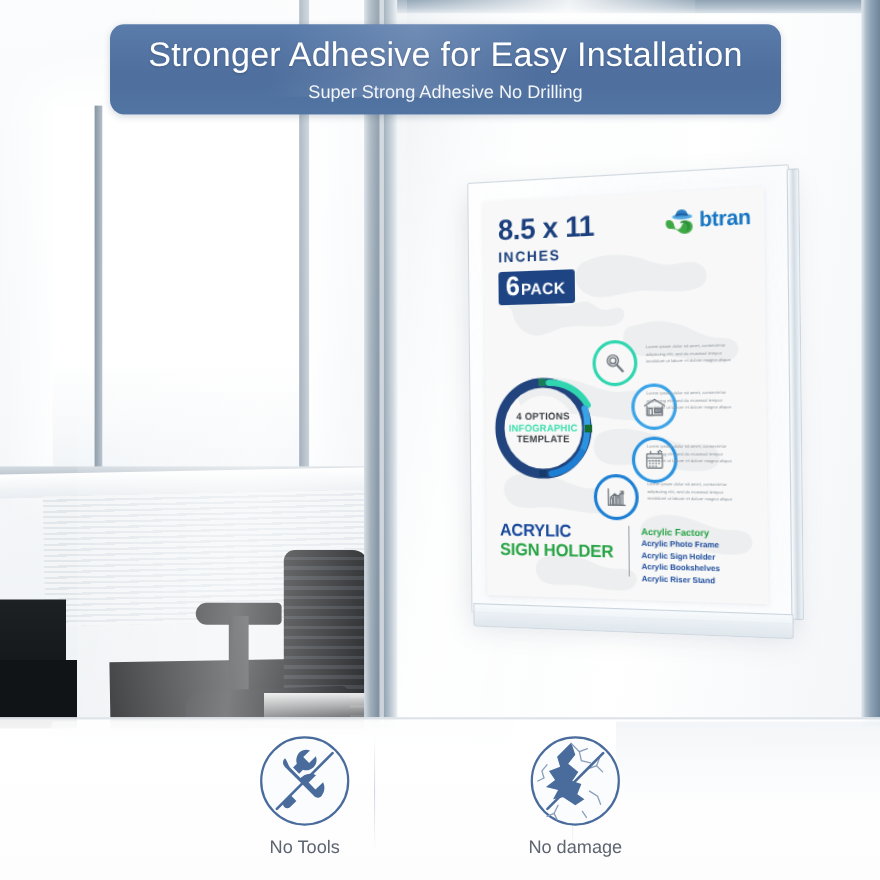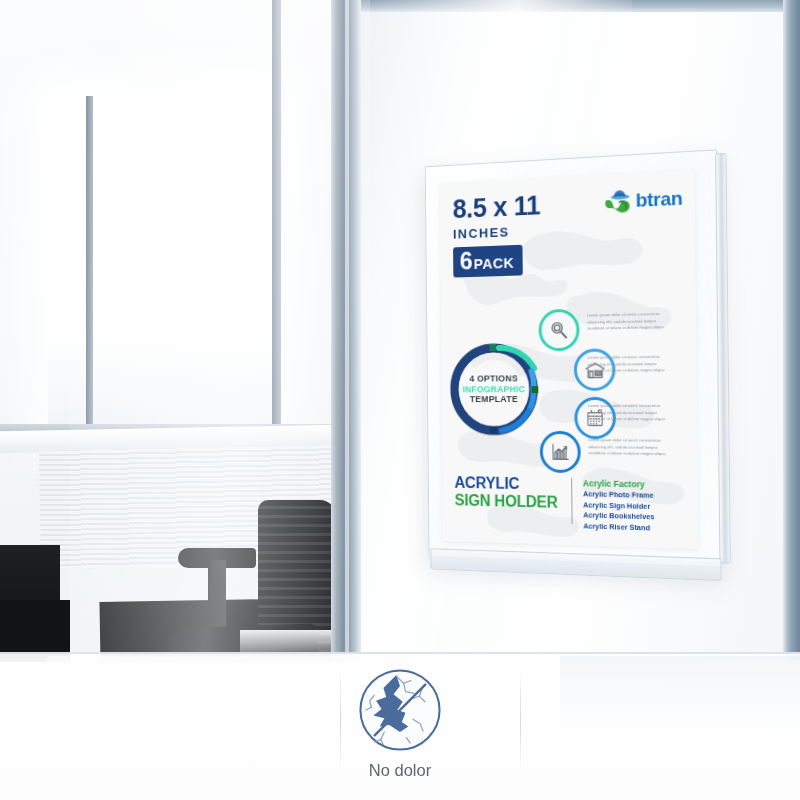--- a/index.html
+++ b/index.html
@@ -320,20 +320,25 @@
 
     <div class="glass-sheen-a"></div>
     <div class="glass-sheen-b"></div>
 
     <div class="counter-reflect"></div>
     <div class="counter"></div>
     <div class="counter-line"></div>
     <div class="counter-reflect2"></div>
   </div>
 
+  <div class="banner">
+    <div class="banner-gloss"></div>
+    <div class="banner-title">Stronger Adhesive for Easy Installation</div>
+    <div class="banner-sub">Super Strong Adhesive No Drilling</div>
+  </div>
 
   <div class="holder">
     <div class="holder-acrylic"></div>
     <div class="holder-edge-r"></div>
     <div class="holder-lip"></div>
 
     <div class="sheet">
 
       <svg class="map-wm" viewBox="0 0 262 368" preserveAspectRatio="none">
         <g fill="#d3d9de">
@@ -479,20 +484,34 @@
         </div>
       </div>
     </div>
   </div>
 
   <div class="divider-v" style="left:340px;"></div>
   <div class="divider-v" style="left:520px;"></div>
 
   <div class="features">
 
+    <div class="feature">
+      <div class="feature-ico">
+        <svg viewBox="0 0 100 100" width="92" height="92">
+          <circle cx="50" cy="50" r="43" fill="#fbfcfd" stroke="#4a6c9c" stroke-width="2.2"></circle>
+          <g fill="#4a6c9c">
+            <path d="M30.5 27.5c-2.6 2.6-2.6 6 0 8.6l29 29c2.1 2.1 5.4 1.8 7.3-.6 2.9-3.7 3.6-8.8 1.4-13.2l-7.6 7-6.7-6.7 7.3-7.3c-4.3-2.4-9.6-1.8-13.4 1.2l-2 1.6-9.6-9.6c-2.5-2.5-3.1-7-5.7-10z"></path>
+            <path d="M63.4 27.2c3.4-3.4 8.3-4.4 12.6-2.6l-7.7 7.7 6.7 6.7 7.7-7.7c1.8 4.3.8 9.2-2.6 12.6-3.3 3.3-8 4.4-12.2 3l-4.4 4.4-7-7 4.4-4.4c-1.5-4.2-.4-9 2.5-12.7z" transform="translate(-17,-10) scale(.86) translate(8,10)"></path>
+            <path d="M29.8 69.9c-1.6 1.6-1.6 4.3 0 5.9 1.6 1.6 4.3 1.6 5.9 0l6.1-6.1-5.9-5.9z"></path>
+          </g>
+          <path d="M22.5 77.5 77.5 22.5" stroke="#4a6c9c" stroke-width="2.6" stroke-linecap="round" fill="none"></path>
+        </svg>
+      </div>
+      <div class="feature-label">No Tools</div>
+    </div>
 
 
     <div class="feature">
       <div class="feature-ico">
         <svg viewBox="0 0 100 100" width="92" height="92">
           <circle cx="50" cy="50" r="43" fill="#fbfcfd" stroke="#4a6c9c" stroke-width="2.2"></circle>
           <g fill="#4a6c9c">
             <path d="M46 12l4 12-7 9 10 8-6 9 9 3-4 10 7 5-9 6-12-8-10 2 5-9-12-3 9-7-6-9 11-4-3-10z"></path>
           </g>
           <g fill="none" stroke="#8a9fbb" stroke-width="1.3" stroke-linecap="round">
@@ -503,17 +522,17 @@
             <path d="M33 74l-4 8 3 6"></path>
             <path d="M62 38l9-3 6 6"></path>
             <path d="M71 35l3-8"></path>
             <path d="M64 60l8 5 3 8"></path>
             <path d="M57 80l4 6"></path>
             <path d="M29 82l-7 3"></path>
           </g>
           <path d="M22.5 77.5 77.5 22.5" stroke="#4a6c9c" stroke-width="2.6" stroke-linecap="round" fill="none"></path>
         </svg>
       </div>
-      <div class="feature-label">No dolor</div>
+      <div class="feature-label">No damage</div>
     </div>
   </div>
 
 </div>
 
 </body></html>

